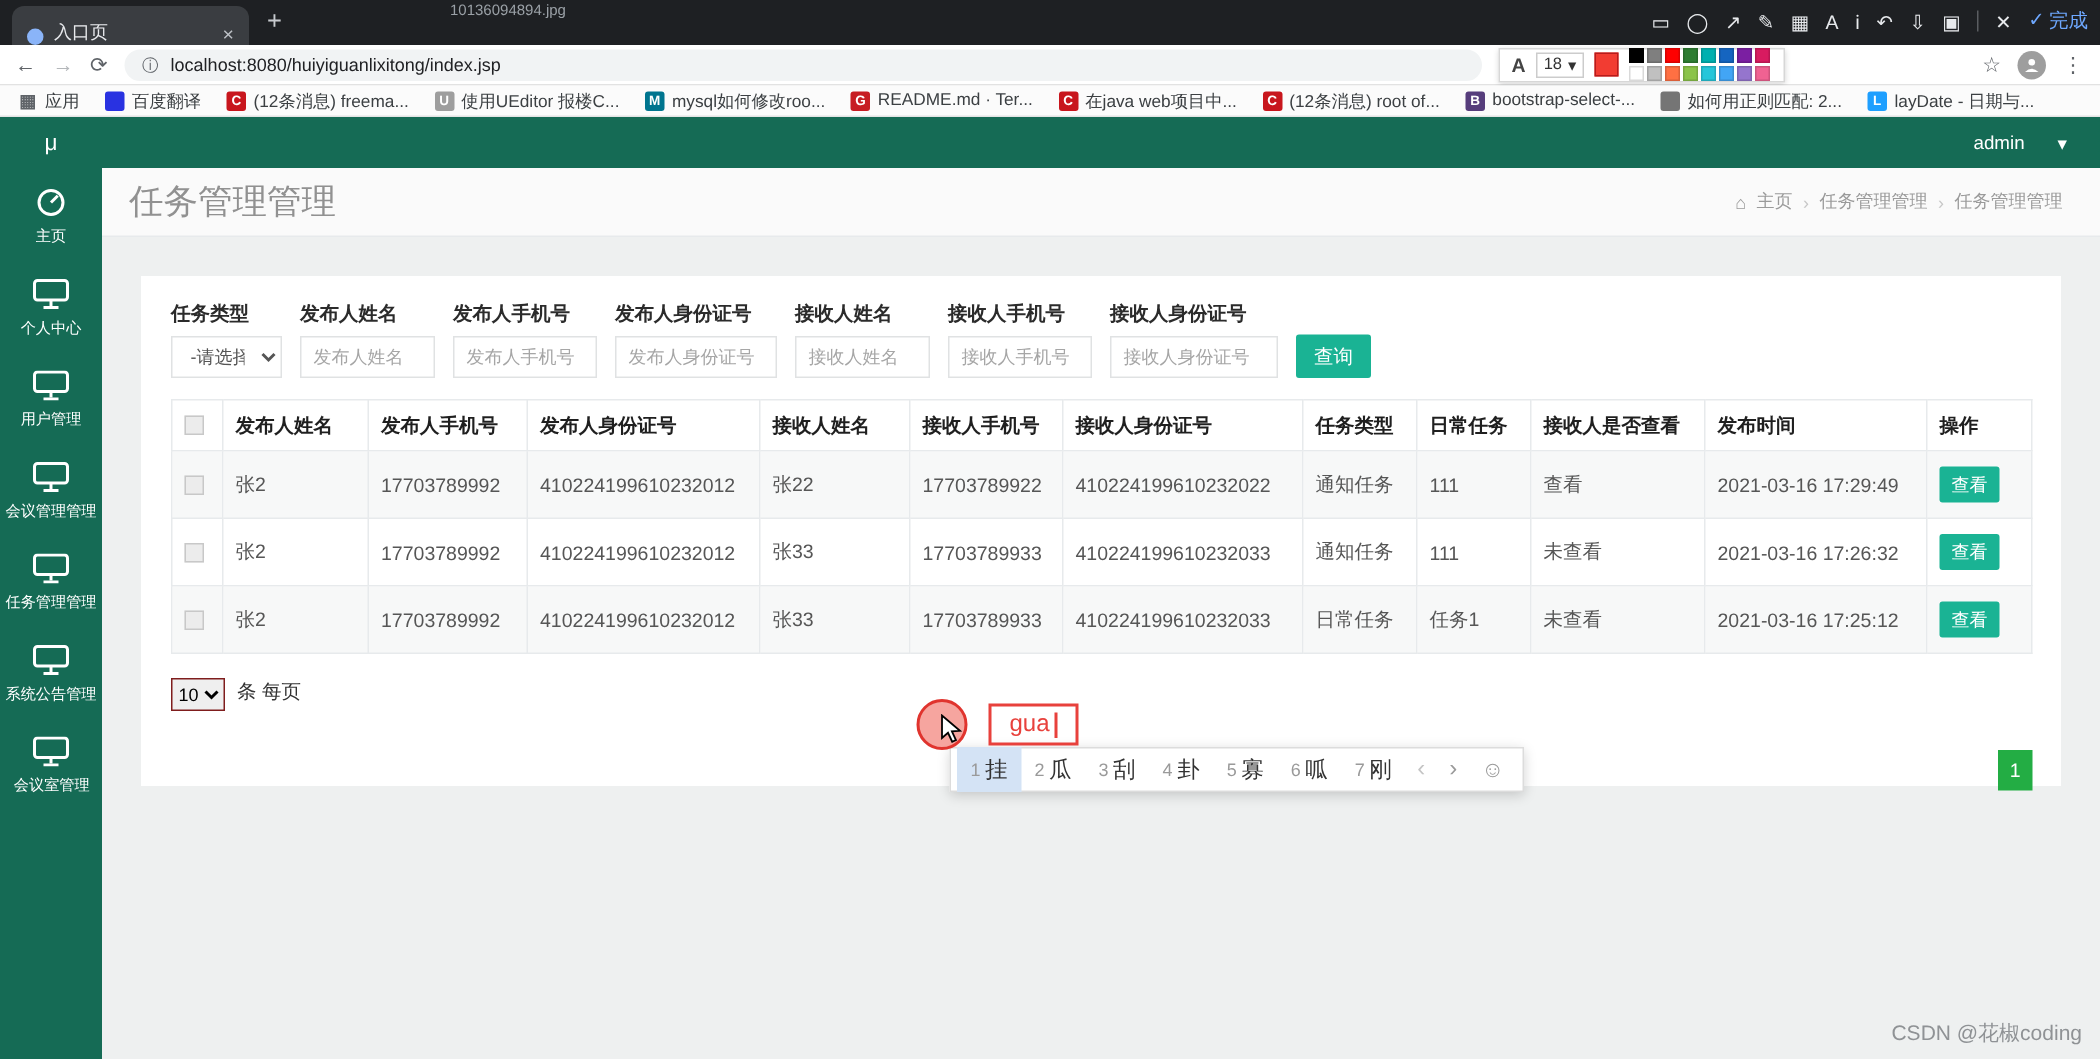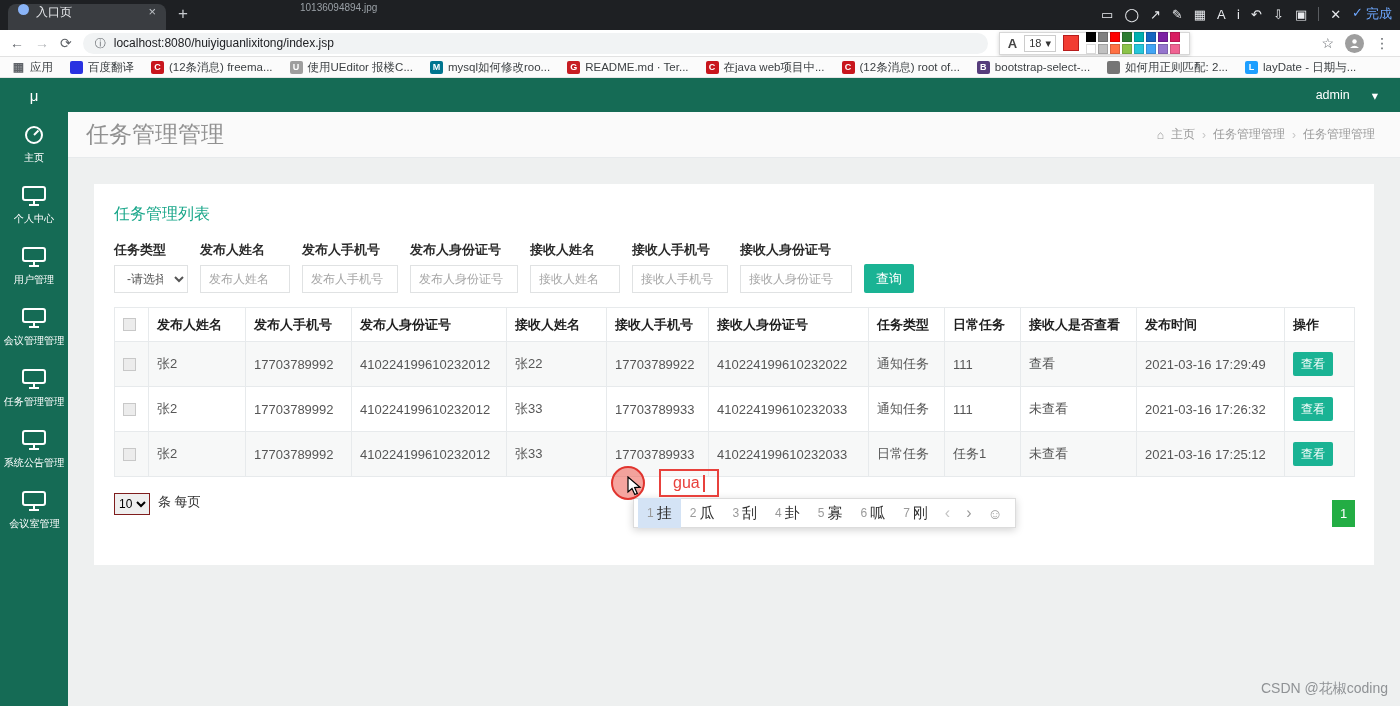--- a/index.html
+++ b/index.html
@@ -3,21 +3,21 @@
 <meta charset="utf-8">
 <style>
   * { margin:0; padding:0; box-sizing:border-box; }
   html,body { width:1400px; height:706px; overflow:hidden; position:relative;
     font-family:"Liberation Sans", sans-serif; background:#eef0f0; }
 
   
   .tabbar { position:absolute; top:0; left:0; width:1400px; height:30px; background:#1e2023;
     display:flex; align-items:flex-end; }
   .tab { height:26px; margin-left:8px; background:#3a3d41; border-radius:8px 8px 0 0;
-    display:flex; align-items:flex-start; padding:0 10px; width:158px; color:#e8eaed; font-size:12px; gap:7px; }
+    display:flex; align-items:flex-end; padding:0 10px; width:158px; color:#e8eaed; font-size:12px; gap:7px; }
   .tab-fav { width:11px; height:11px; border-radius:50%; background:#8ab4f8; flex:0 0 auto; }
   .tab-close { margin-left:auto; color:#bdc1c6; font-size:13px; cursor:pointer; }
   .newtab { color:#c7cace; font-size:17px; margin:0 0 6px 12px; cursor:pointer; }
   .bg-title { position:absolute; left:300px; top:2px; color:#9aa0a6; font-size:10px; }
   .annot-toolbar { position:absolute; right:8px; top:5px; display:flex; align-items:center;
     gap:11px; color:#e8eaed; font-size:13px; }
   .annot-toolbar .ic { cursor:pointer; }
   .annot-sep { width:1px; height:14px; background:#5a5d61; }
   .annot-finish { color:#6ea8ff; display:flex; gap:3px; cursor:pointer; }
 
@@ -325,21 +325,20 @@
       <span class="crumb">主页</span>
       <span class="crumb-sep">›</span>
       <span class="crumb">任务管理管理</span>
       <span class="crumb-sep">›</span>
       <span class="crumb">任务管理管理</span>
     </div>
   </div>
 
   <div class="content">
     <div class="card">
-      <div class="card-title">任务管理列表</div>
 
       <div class="filters">
         <div class="fgroup" style="width:74px">
           <label>任务类型</label>
           <select>
             <option>-请选择-</option>
           </select>
         </div>
         <div class="fgroup" style="width:90px">
           <label>发布人姓名</label>

